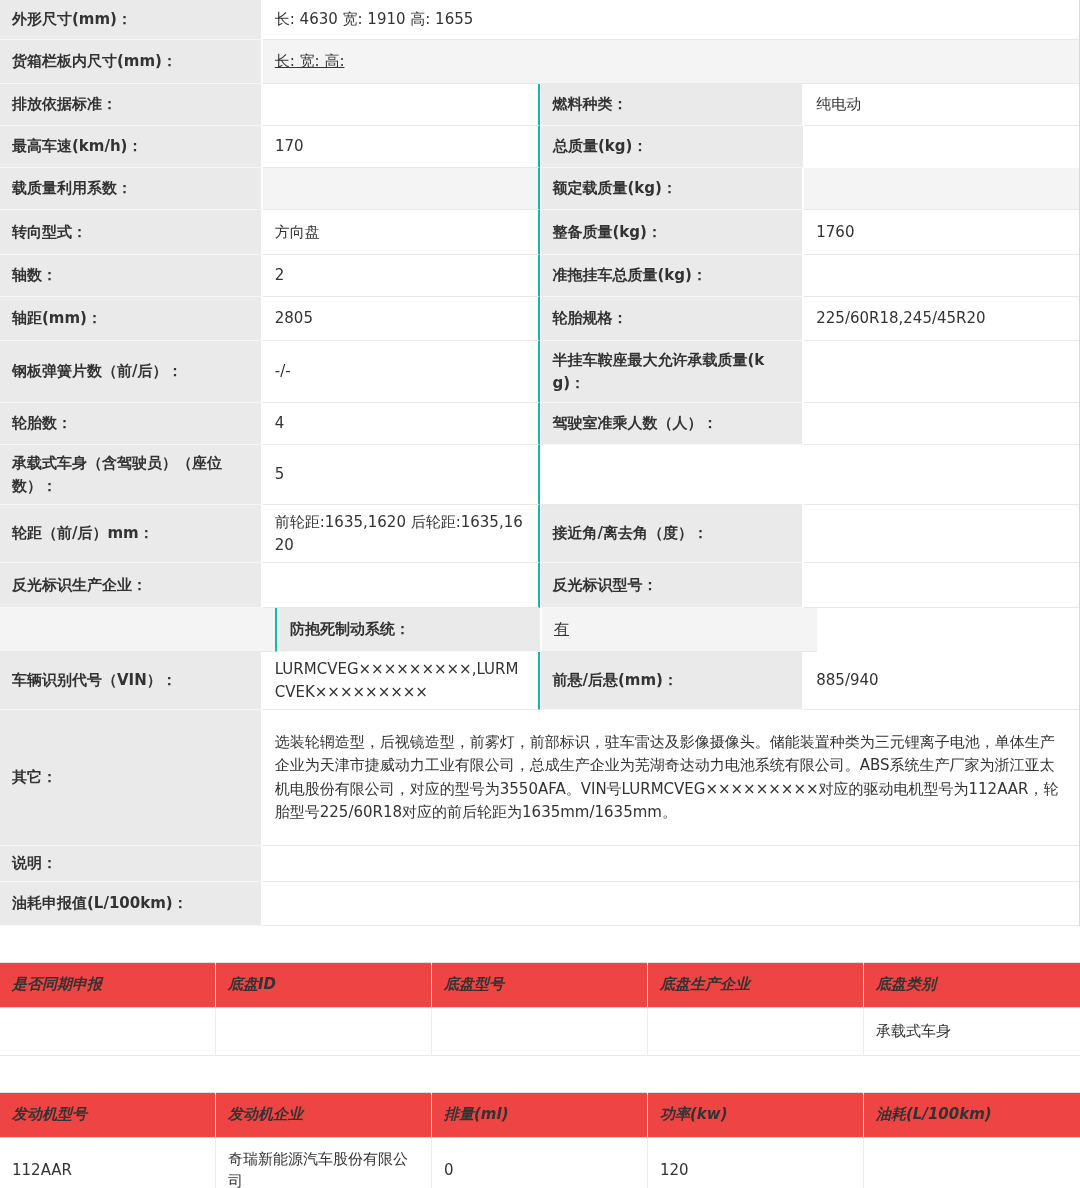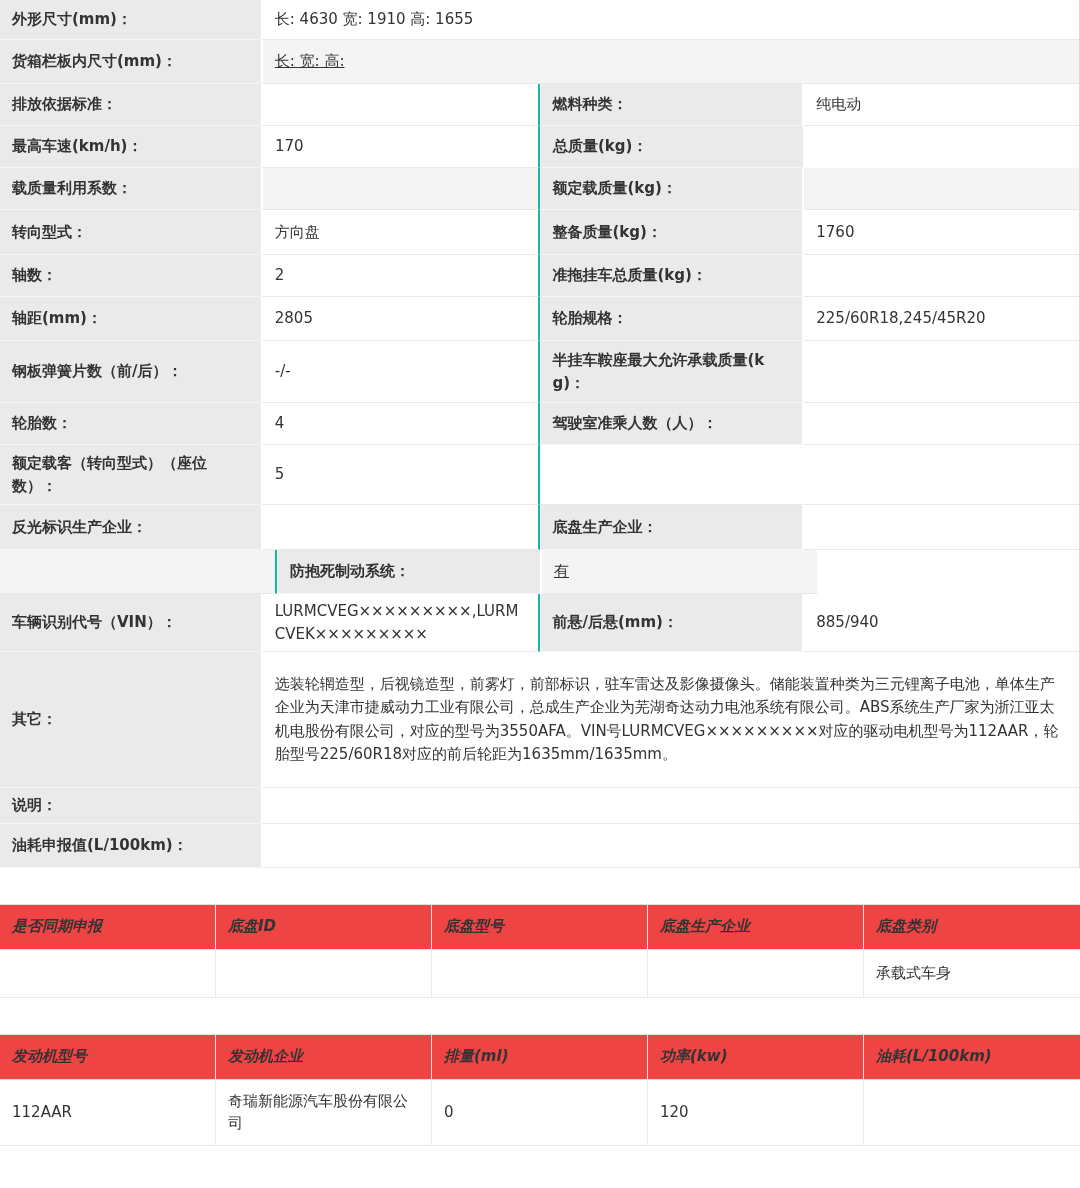--- a/index.html
+++ b/index.html
@@ -102,31 +102,37 @@
   </div>
 
   <div class="row" style="min-height:42px">
     <div class="cell label l1">轮胎数：</div>
     <div class="cell val v1">4</div>
     <div class="cell label l2">驾驶室准乘人数（人）：</div>
     <div class="cell val v2"></div>
   </div>
 
   <div class="row" style="min-height:60px">
-    <div class="cell label l1">额定载客（转向型式）（座位数）：</div>
+    <div class="cell label l1">承载式车身（含驾驶员）（座位数）：</div>
     <div class="cell val v1">5</div>
     <div class="cell label l2 empty"></div>
     <div class="cell val v2"></div>
   </div>
 
+  <div class="row" style="min-height:57px">
+    <div class="cell label l1">轮距（前/后）mm：</div>
+    <div class="cell val v1">前轮距:1635,1620 后轮距:1635,1620</div>
+    <div class="cell label l2">接近角/离去角（度）：</div>
+    <div class="cell val v2"></div>
+  </div>
 
   <div class="row" style="min-height:45px">
     <div class="cell label l1">反光标识生产企业：</div>
     <div class="cell val v1"></div>
-    <div class="cell label l2">底盘生产企业：</div>
+    <div class="cell label l2">反光标识型号：</div>
     <div class="cell val v2"></div>
   </div>
 
   <div class="row alt" style="min-height:44px">
     <div class="cell val v1"></div>
     <div class="cell label l2">防抱死制动系统：</div>
     <div class="cell val v2">有</div>
   </div>
 
   <div class="row" style="min-height:55px">

